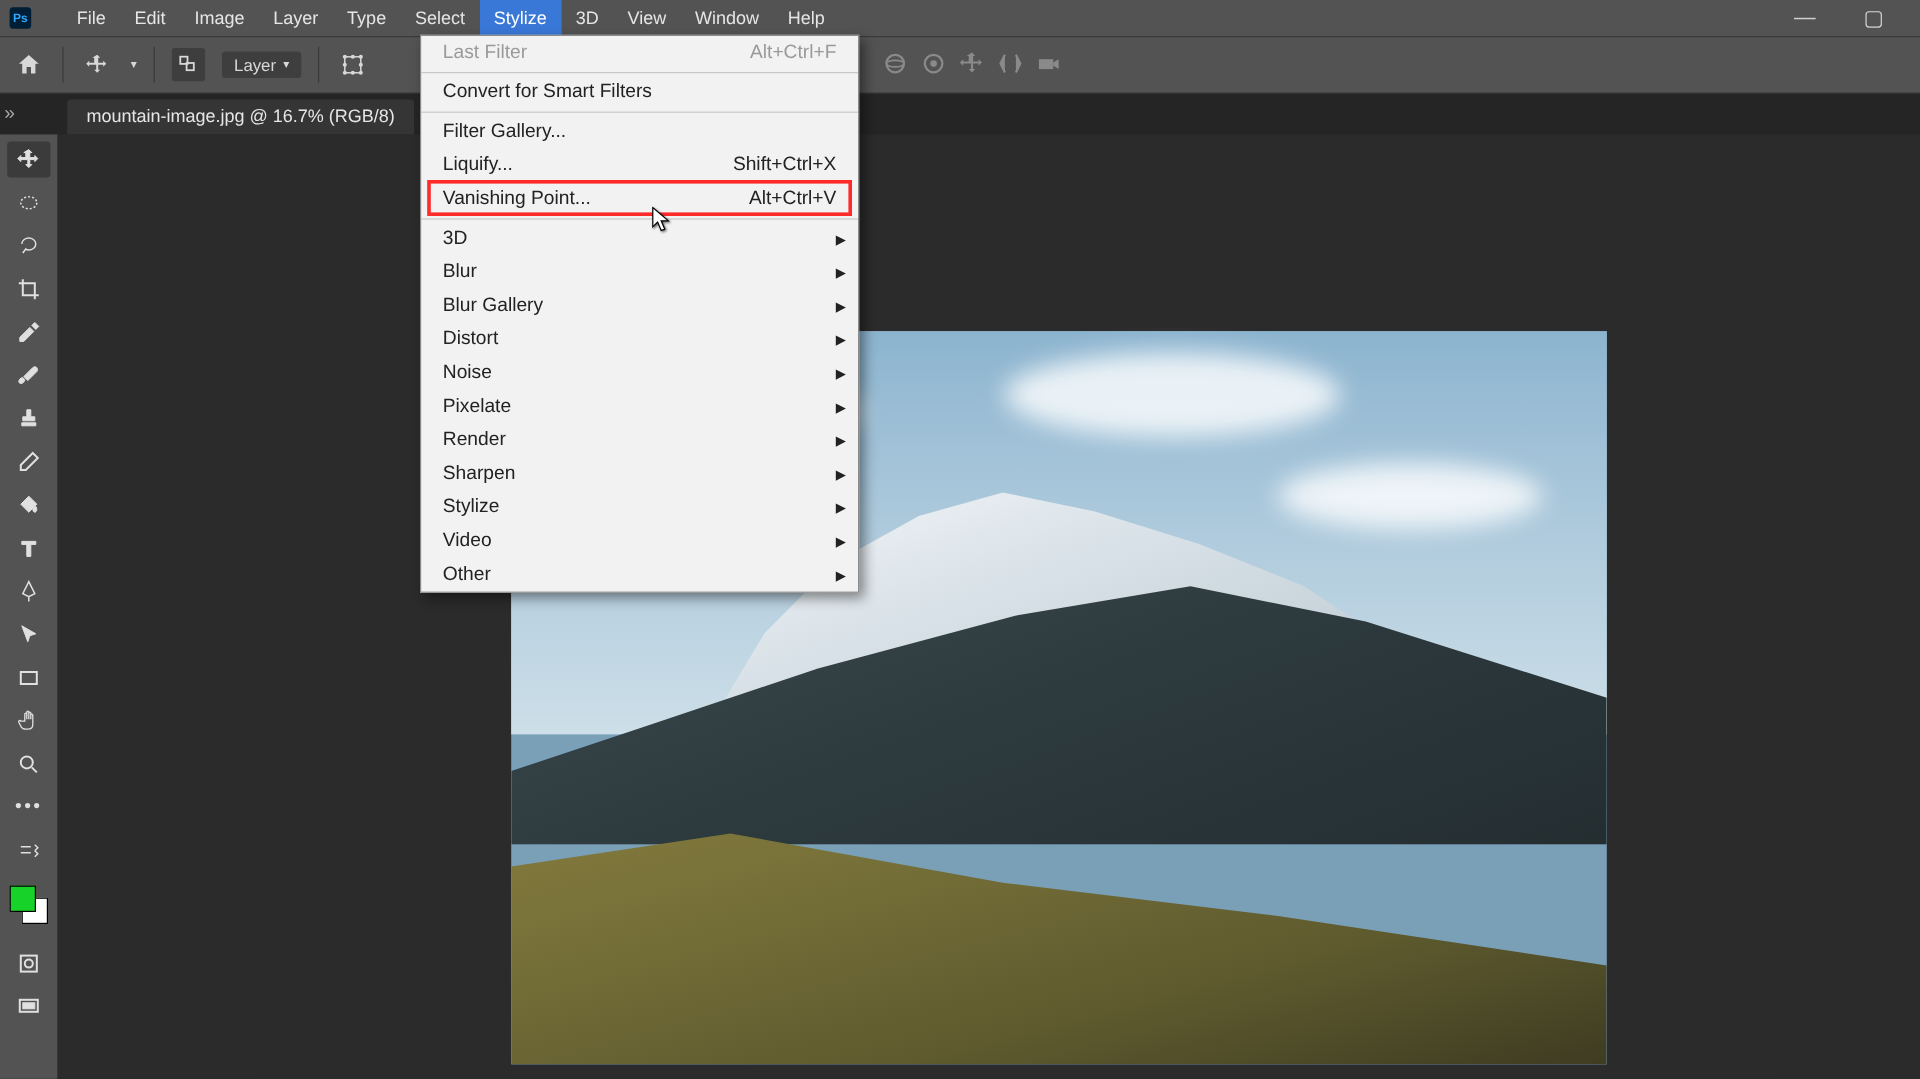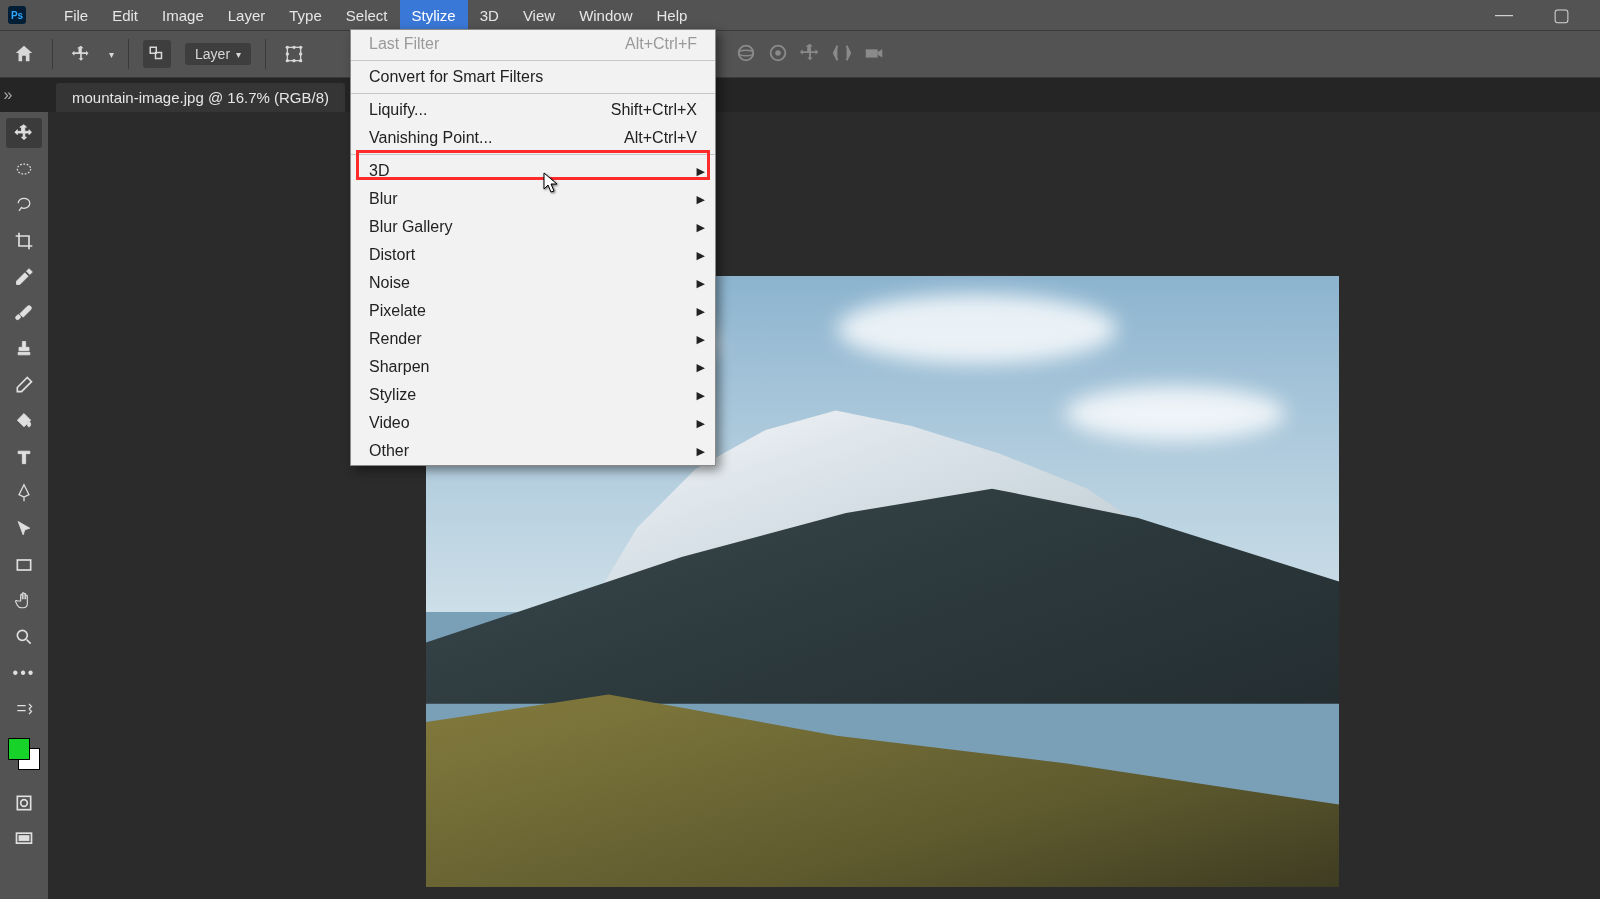--- a/index.html
+++ b/index.html
@@ -361,20 +361,23 @@
     <div class="drow disabled">
       <span>Last Filter</span>
       <span>Alt+Ctrl+F</span>
     </div>
     <hr>
     <div class="drow">
       <span>Convert for Smart Filters</span>
     </div>
     <hr>
     <div class="drow">
+      <span>Filter Gallery...</span>
+    </div>
+    <div class="drow">
       <span>Liquify...</span>
       <span>Shift+Ctrl+X</span>
     </div>
     <div class="drow">
       <span>Vanishing Point...</span>
       <span>Alt+Ctrl+V</span>
     </div>
     <hr>
     <div class="drow">
       <span>3D</span>

